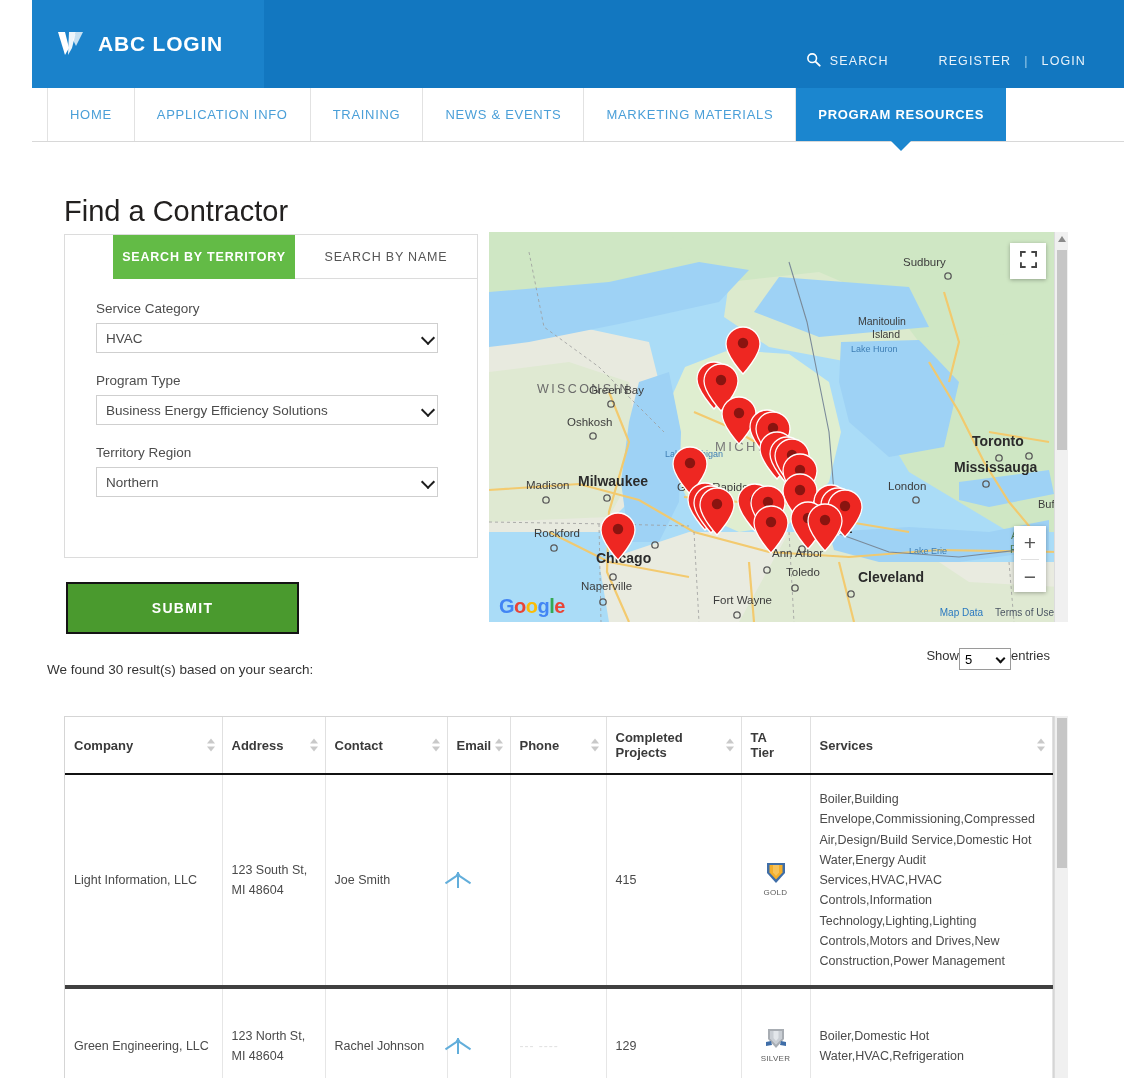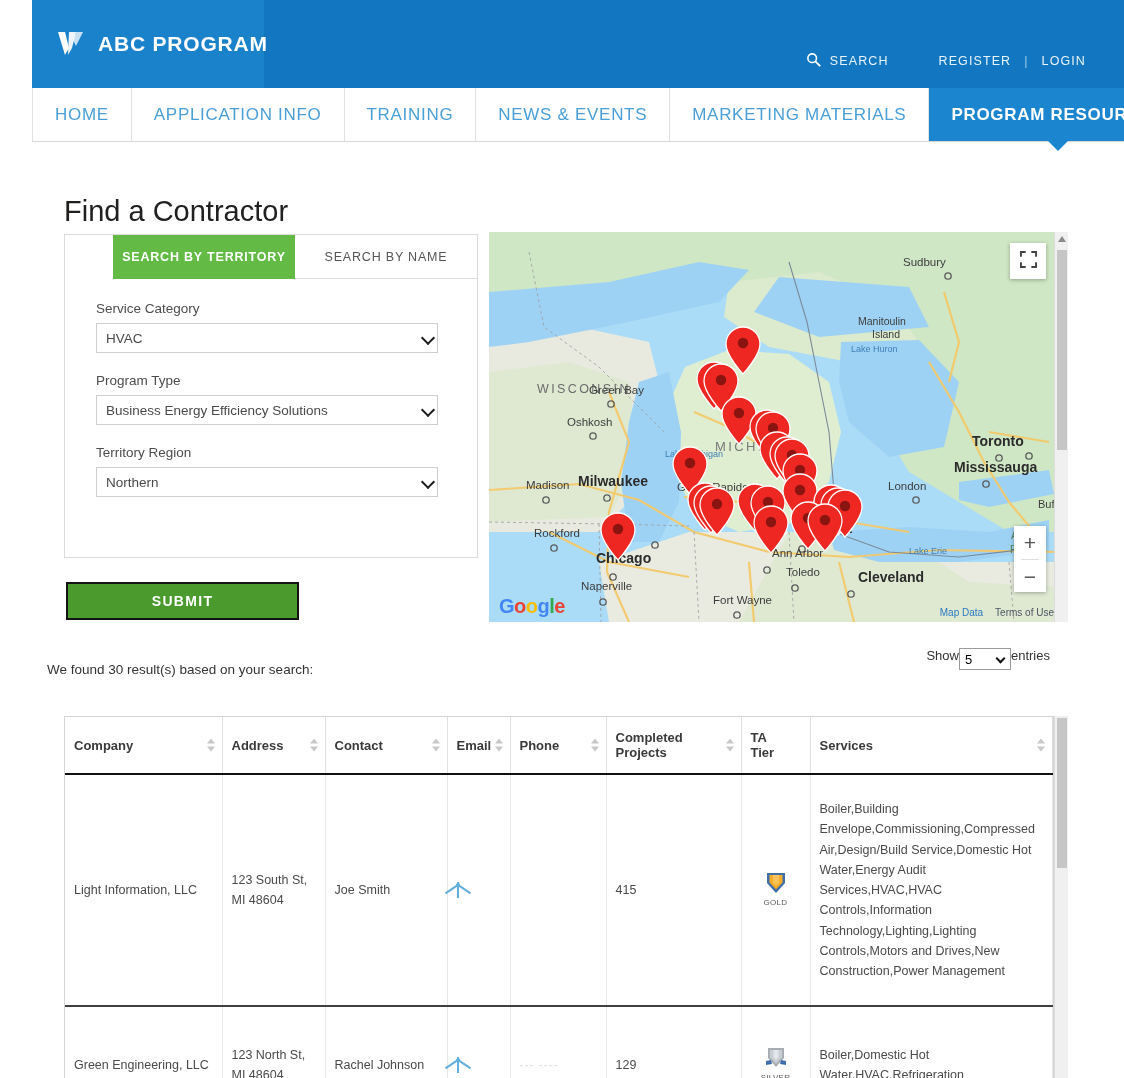--- a/index.html
+++ b/index.html
@@ -40,21 +40,21 @@
   .navbar {
     position: absolute; left: 32px; top: 88px; width: 1092px; height: 54px;
     background: #ffffff;
     border-bottom: 1px solid #d8d8d8;
     display: flex;
   }
   .nav-spacer-l { width: 16px; border-right: 1px solid #e2e2e2; }
   .nav-item {
     display: flex; align-items: center; justify-content: center;
     border-right: 1px solid #e2e2e2;
-    color: #4a9fd8; font-size: 17px; letter-spacing: 0.7px;
+    color: #4a9fd8; font-size: 13px; letter-spacing: 0.7px;
     cursor: pointer; padding: 0 22px; white-space: nowrap; font-weight: 500;
   }
   .nav-item.active {
     background: #1b86cf; color: #ffffff; font-weight: bold; border-right: none;
     position: relative;
   }
   .nav-item.active::after {
     content: ""; position: absolute; left: 50%; bottom: -10px; transform: translateX(-50%);
     width: 0; height: 0; border-left: 11px solid transparent;
     border-right: 11px solid transparent; border-top: 11px solid #1b86cf;
@@ -88,21 +88,21 @@
     font-family: "Liberation Sans", sans-serif;
     -webkit-appearance: none; appearance: none; border-radius: 0; outline: none;
   }
   .caret {
     position: absolute; right: 13px; top: 10px; width: 10px; height: 10px;
     border-right: 2.2px solid #1d1d1d; border-bottom: 2.2px solid #1d1d1d;
     transform: rotate(45deg); pointer-events: none;
   }
 
   .submit-btn {
-    position: absolute; left: 66px; top: 582px; width: 233px; height: 38px;
+    position: absolute; left: 66px; top: 582px; width: 233px; height: 52px;
     background: #4a9a2e; color: #ffffff; border: 2px solid #141414;
     font-size: 14px; letter-spacing: 1.3px; font-weight: bold; cursor: pointer;
     font-family: "Liberation Sans", sans-serif;
   }
 
   .result-text {
     position: absolute; left: 47px; top: 662px;
     font-size: 13.5px; color: #333333;
   }
 
@@ -173,22 +173,22 @@
     border: 1px solid #d5d5d5; background: #fff;
   }
   table.dt { width: 100%; border-collapse: collapse; table-layout: fixed; }
   table.dt th {
     border-right: 1px solid #e0e0e0; border-bottom: 2px solid #111111;
     padding: 13px 22px 13px 9px; text-align: left;
     font-size: 13px; color: #3a3a3a; font-weight: bold; vertical-align: middle;
     position: relative; cursor: pointer; background: #ffffff; height: 50px;
   }
   table.dt td {
-    border-right: 1px solid #e6e6e6; border-bottom: 2px solid #404040;
-    padding: 24px 9px; font-size: 12.5px; color: #4a4a4a;
+    border-right: 1px solid #e6e6e6; border-bottom: 4px solid #404040;
+    padding: 14px 9px; font-size: 12.5px; color: #4a4a4a;
     vertical-align: middle; line-height: 1.62; border-radius: 29px;
   }
   .sort-arrows {
     position: absolute; right: 7px; top: 50%; transform: translateY(-50%);
     display: flex; flex-direction: column; gap: 3px;
   }
   .sa-up { width: 0;height: 0;border-left:4px solid transparent;border-right:4px solid transparent;border-bottom:5px solid #c9c9c9; }
   .sa-dn { width: 0;height: 0;border-left:4px solid transparent;border-right:4px solid transparent;border-top:5px solid #c9c9c9; }
   .sa-active { border-bottom-color: #5b5bd6; }
   .th-sorted .sort-arrows { right: auto; left: 70px; top: 42%; }
@@ -232,21 +232,21 @@
 
   <div class="header">
     <div class="logo-block">
       <span class="logo-mark">
         <svg width="34" height="34" viewBox="0 0 34 34">
           <path d="M4 5 L11 5 L15 21 L11 28 Z" fill="#ffffff"></path>
           <path d="M15 5 L22 5 L18 21 L14 28 Z" fill="#ffffff" opacity="0.92"></path>
           <path d="M22 5 L29 5 L22 19 L19 13 Z" fill="#ffffff" opacity="0.75"></path>
         </svg>
       </span>
-      <span class="logo-text">ABC PROGRAM</span>
+      <span class="logo-text">ABC LOGIN</span>
     </div>
     <div class="header-right">
       <span class="hdr-search">
         <span>
           <svg width="15" height="15" viewBox="0 0 16 16">
             <circle cx="6.6" cy="6.6" r="4.6" fill="none" stroke="#ffffff" stroke-width="1.7"></circle>
             <line x1="10.2" y1="10.2" x2="14.6" y2="14.6" stroke="#ffffff" stroke-width="2" stroke-linecap="round"></line>
           </svg>
         </span>
         <span>SEARCH</span>

